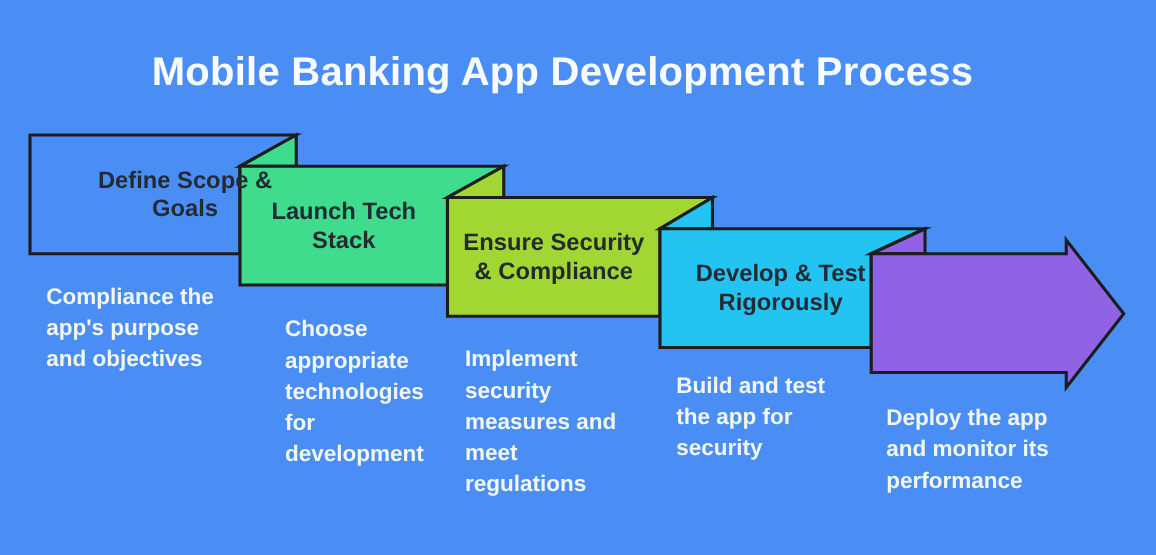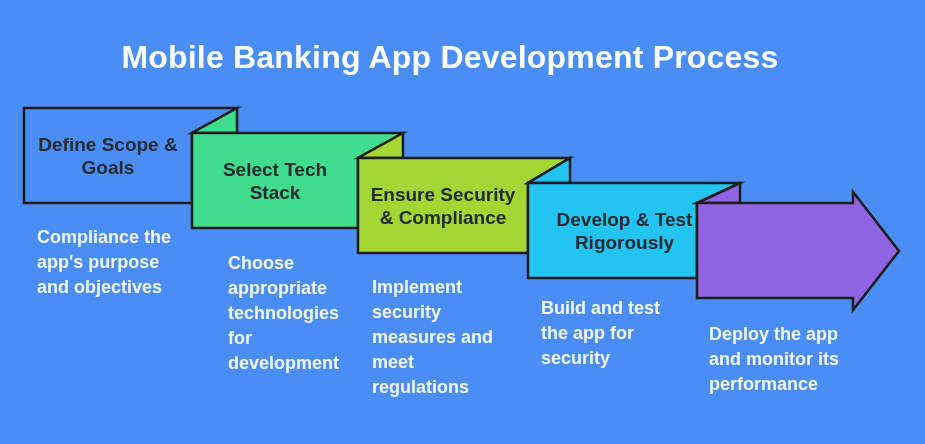--- a/index.html
+++ b/index.html
@@ -49,21 +49,21 @@
   }
   .step-desc {
     position: absolute;
     white-space: pre-line;
     font-size: 18px;
     line-height: 25px;
     font-weight: 600;
     color: #f1f6ee;
   }
   
-  #label-1 { left: 24px;  top: 108px; width: 168px; height: 95px; }
+  #label-1 { left: 24px;  top: 108px; width: 168px; height: 95px; padding-left: 40px; }
   #label-2 { left: 192px; top: 133px; width: 166px; height: 95px; }
   #label-3 { left: 358px; top: 158px; width: 170px; height: 95px; }
   #label-4 { left: 540px; top: 183px; width: 169px; height: 95px; }
   #label-5 { left: 697px; top: 203px; width: 156px; height: 95px; }
   #desc-1  { left: 37px;  top: 225px; width: 165px; }
   #desc-2  { left: 204px; top: 251px; width: 165px; margin-left: 24px; }
   #desc-3  { left: 372px; top: 275px; width: 165px; }
   #desc-4  { left: 541px; top: 296px; width: 165px; }
   #desc-5  { left: 709px; top: 322px; width: 170px; }
 </style>
@@ -93,21 +93,21 @@
     <polygon points="697,203 740,183 740,203" fill="#8f63e3"></polygon>
 
     <polygon points="697,203 853,203 853,192 899,251 853,310 853,298 697,298" fill="#8f63e3"></polygon>
   </svg>
 
   <div class="step-label" id="label-1">
     <span>Define Scope &amp;
 Goals</span>
   </div>
   <div class="step-label" id="label-2">
-    <span>Select Tech
+    <span>Launch Tech
 Stack</span>
   </div>
   <div class="step-label" id="label-3">
     <span>Ensure Security
 &amp; Compliance</span>
   </div>
   <div class="step-label" id="label-4">
     <span>Develop &amp; Test
 Rigorously</span>
   </div>

